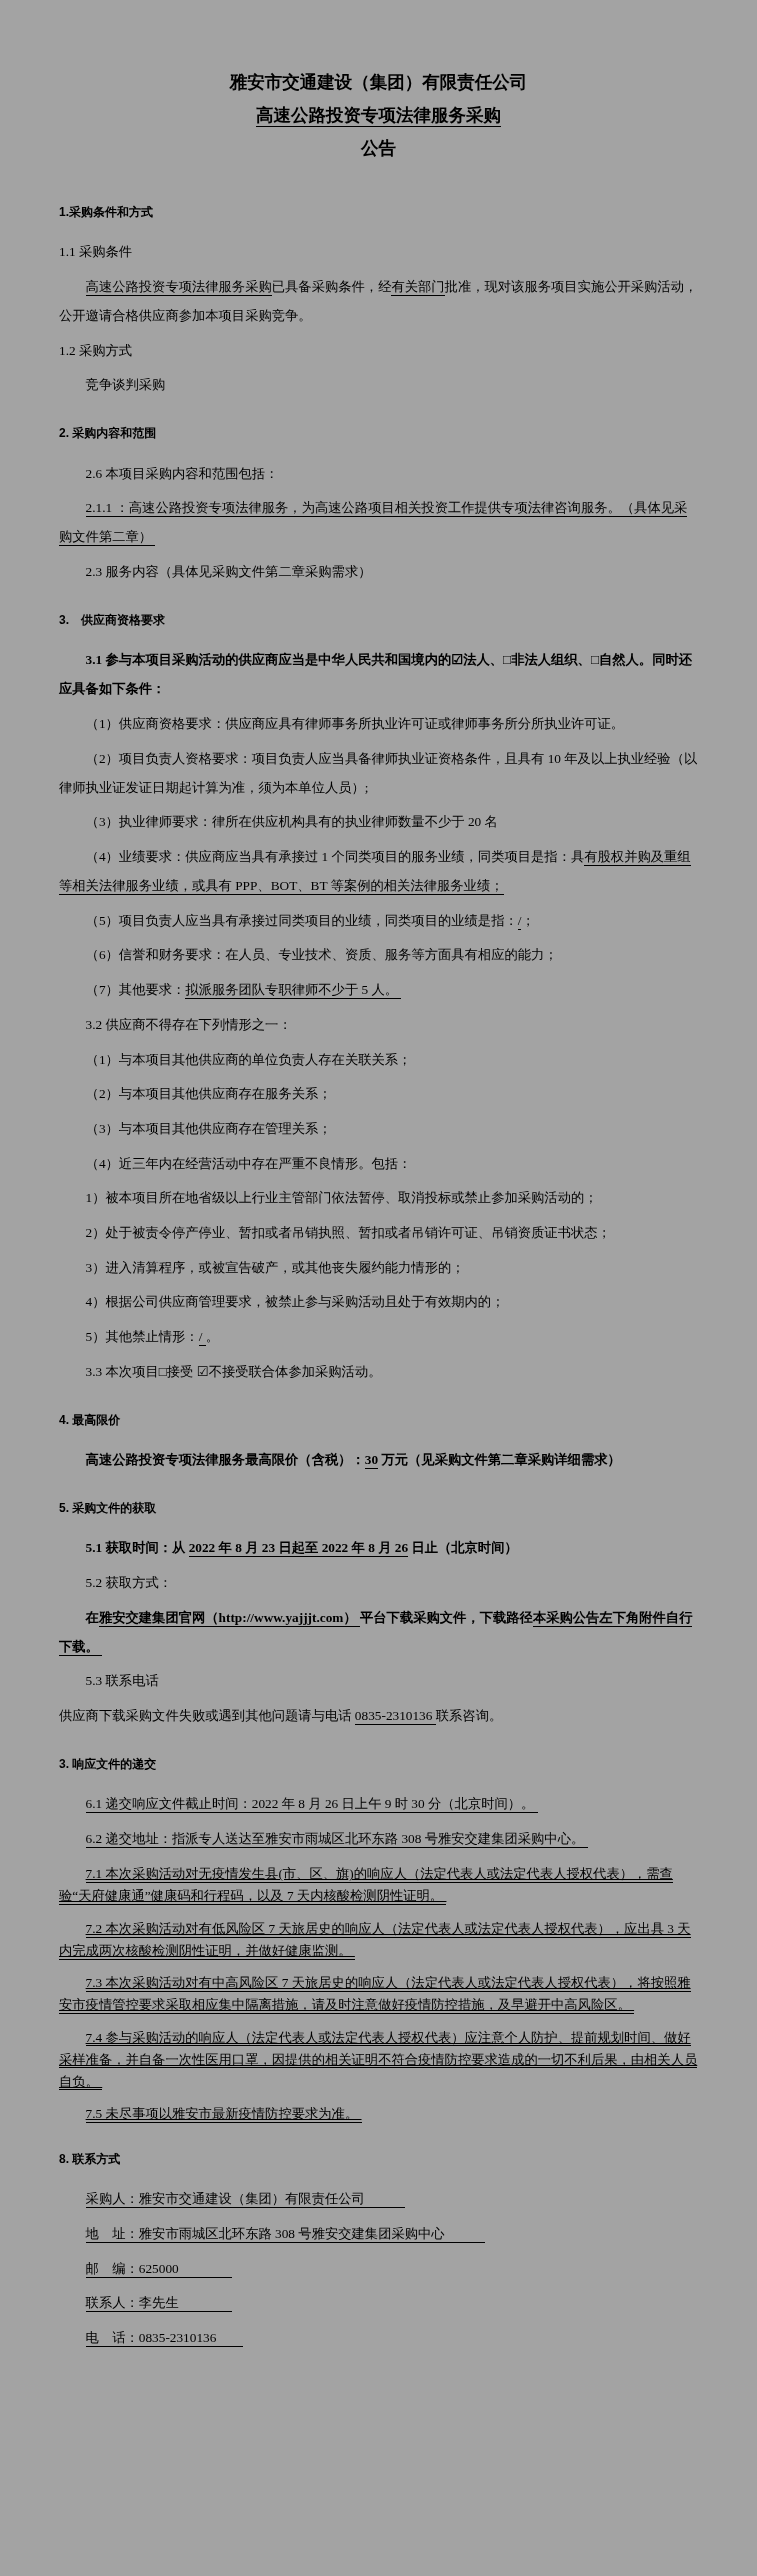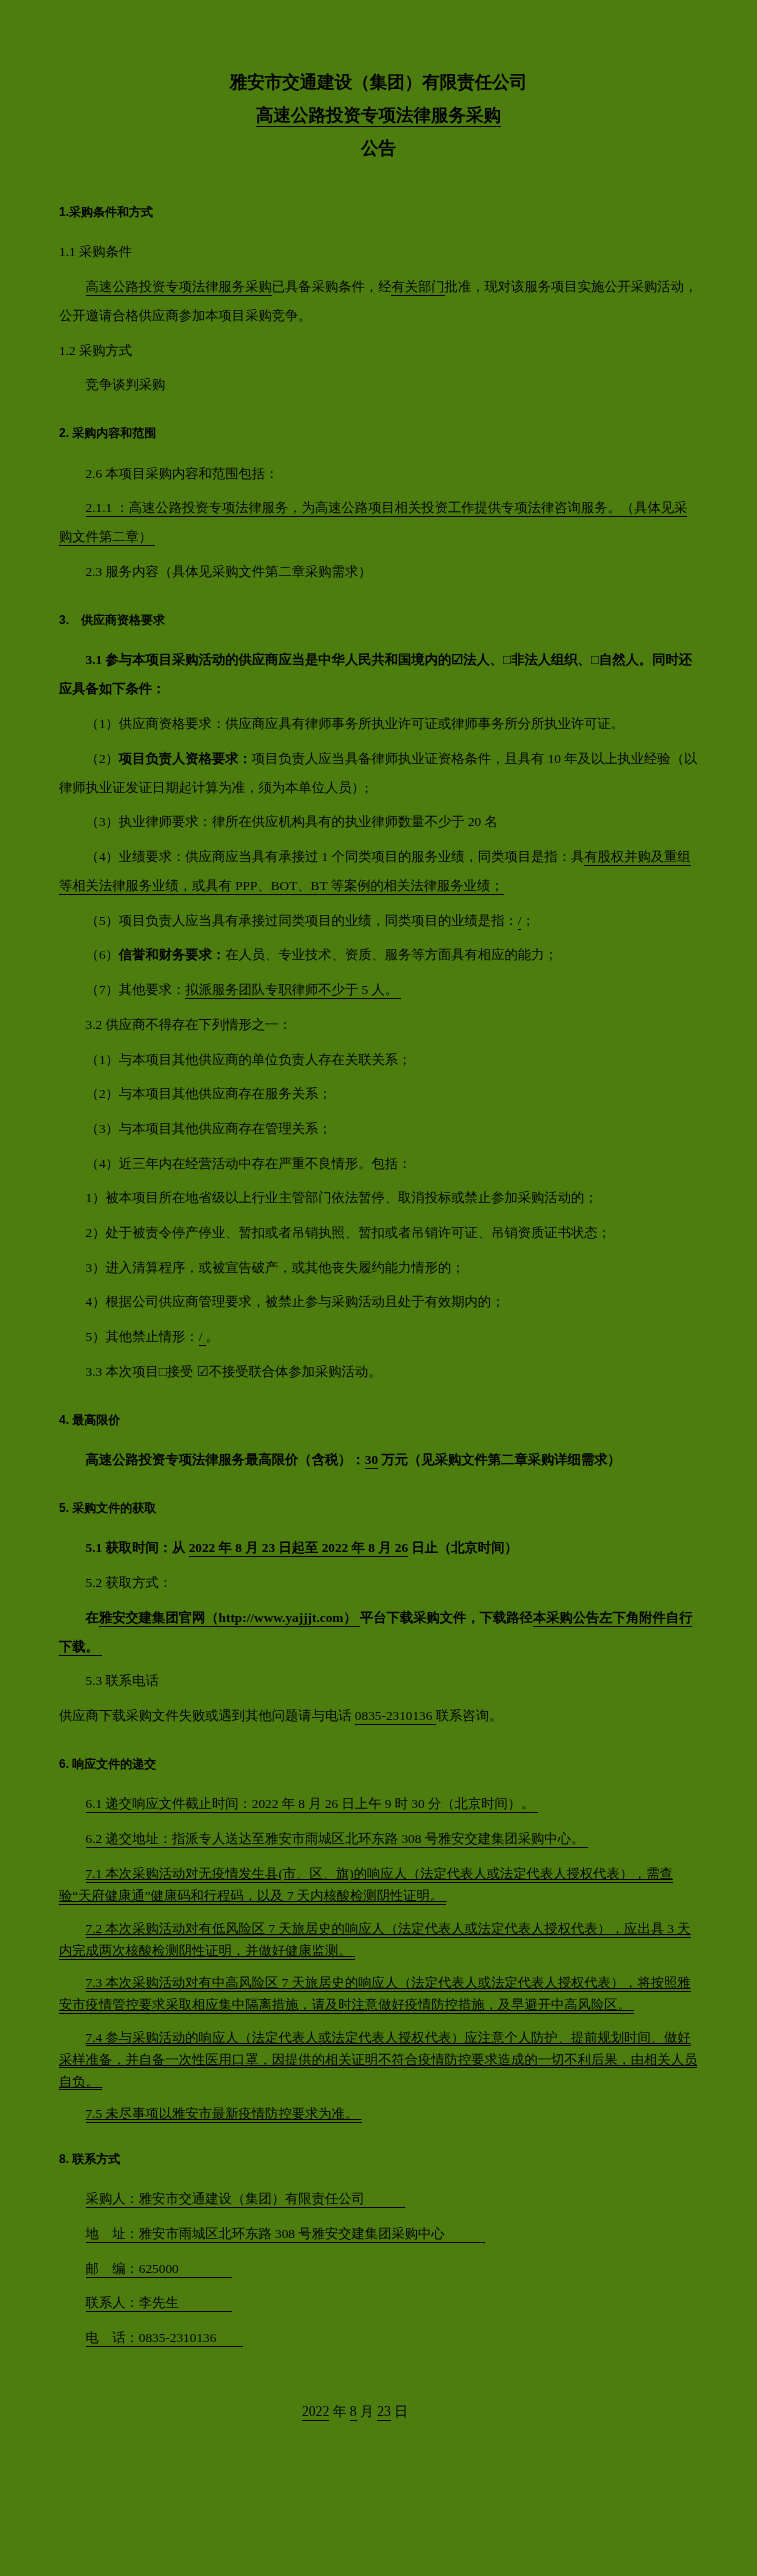--- a/index.html
+++ b/index.html
@@ -7,21 +7,21 @@
     width: 757px;
     background: #ffffff;
     color: #000000;
     font-family: "Liberation Serif", "DejaVu Serif", serif;
   }
   .page {
     width: 757px;
     min-height: 2576px;
     box-sizing: border-box;
     padding: 66px 59px 57px 59px;
-    background: #4d7c0f;
+    background: #a3a3a3;
   }
   .title {
     text-align: center;
     font-family: "Liberation Sans", "DejaVu Sans", sans-serif;
     font-weight: bold;
     font-size: 17.5px;
     line-height: 33px;
   }
   .title .underlined { text-decoration: underline; text-underline-offset: 4.7px; }
   .doc-body { margin-top: 36px; }
@@ -37,21 +37,21 @@
     font-size: 13.3px;
     line-height: 29px;
     margin: 5.7px 0;
     text-indent: 2em;
     white-space: pre-wrap;
   }
   .p.noindent { text-indent: 0; }
   .p.b { font-weight: bold; }
   .p.tight { line-height: 22px; margin: 10.4px 0; text-decoration: underline; }
   .u { border-bottom: 0.9px solid #000; padding-bottom: 0.9px; }
-  .b { font-weight: bold; }
+  .b { font-weight: normal; }
   .footer-date {
     margin-top: 51px;
     font-size: 13.7px;
     text-align: right;
     padding-right: 290px;
     white-space: pre-wrap;
   }
 </style>
 </head>
 <body>
@@ -94,31 +94,30 @@
       <div class="p"><span class="">5）其他禁止情形：</span><span class="u ">/ </span><span class="">。</span></div>
       <div class="p"><span class="">3.3 本次项目</span><span class="">□</span><span class="">接受 </span><span class="">☑</span><span class="">不接受联合体参加采购活动。</span></div>
       <div class="h1">4. 最高限价</div>
       <div class="p b"><span class="">高速公路投资专项法律服务最高限价（含税）：</span><span class="u ">30</span><span class=""> 万元（见采购文件第二章采购详细需求）</span></div>
       <div class="h1">5. 采购文件的获取</div>
       <div class="p b"><span class="">5.1 获取时间：从 </span><span class="u ">2022 年 8 月 23 日起至 2022 年 8 月 26</span><span class=""> 日止（北京时间）</span></div>
       <div class="p"><span class="">5.2 获取方式：</span></div>
       <div class="p b"><span class="">在</span><span class="u ">雅安交建集团官网（http://www.yajjjt.com） </span><span class="">平台下载采购文件，下载路径</span><span class="u ">本采购公告左下角附件自行下载。 </span></div>
       <div class="p"><span class="">5.3 联系电话</span></div>
       <div class="p noindent"><span class="">供应商下载采购文件失败或遇到其他问题请与电话 </span><span class="u ">0835-2310136 </span><span class="">联系咨询。</span></div>
-      <div class="h1">6. 响应文件的递交</div>
+      <div class="h1">3. 响应文件的递交</div>
       <div class="p"><span class="u ">6.1 递交响应文件截止时间：2022 年 8 月 26 日上午 9 时 30 分（北京时间）。 </span></div>
       <div class="p"><span class="u ">6.2 递交地址：指派专人送达至雅安市雨城区北环东路 308 号雅安交建集团采购中心。 </span></div>
       <div class="p tight"><span class="u ">7.1 本次采购活动对无疫情发生县(市、区、旗)的响应人（法定代表人或法定代表人授权代表），需查验“天府健康通”健康码和行程码，以及 7 天内核酸检测阴性证明。 </span></div>
       <div class="p tight"><span class="u ">7.2 本次采购活动对有低风险区 7 天旅居史的响应人（法定代表人或法定代表人授权代表），应出具 3 天内完成两次核酸检测阴性证明，并做好健康监测。 </span></div>
       <div class="p tight"><span class="u ">7.3 本次采购活动对有中高风险区 7 天旅居史的响应人（法定代表人或法定代表人授权代表），将按照雅安市疫情管控要求采取相应集中隔离措施，请及时注意做好疫情防控措施，及早避开中高风险区。 </span></div>
       <div class="p tight"><span class="u ">7.4 参与采购活动的响应人（法定代表人或法定代表人授权代表）应注意个人防护、提前规划时间、做好采样准备，并自备一次性医用口罩，因提供的相关证明不符合疫情防控要求造成的一切不利后果，由相关人员自负。 </span></div>
       <div class="p tight"><span class="u ">7.5 未尽事项以雅安市最新疫情防控要求为准。 </span></div>
       <div class="h1">8. 联系方式</div>
       <div class="p"><span class="u ">采购人：雅安市交通建设（集团）有限责任公司　　　</span></div>
       <div class="p"><span class="u ">地　址：雅安市雨城区北环东路 308 号雅安交建集团采购中心　　　</span></div>
       <div class="p"><span class="u ">邮　编：625000　　　　</span></div>
       <div class="p"><span class="u ">联系人：李先生　　　　</span></div>
       <div class="p"><span class="u ">电　话：0835-2310136　　</span></div>
     </div>
 
-  <div class="footer-date"><span class="u ">2022</span><span class=""> 年 </span><span class="u ">8</span><span class=""> 月 </span><span class="u ">23</span><span class=""> 日</span></div>
 </div>
 
 
 </body></html>

